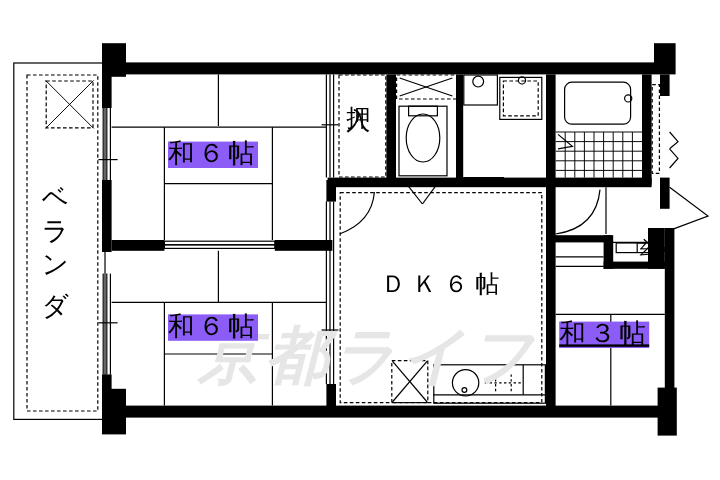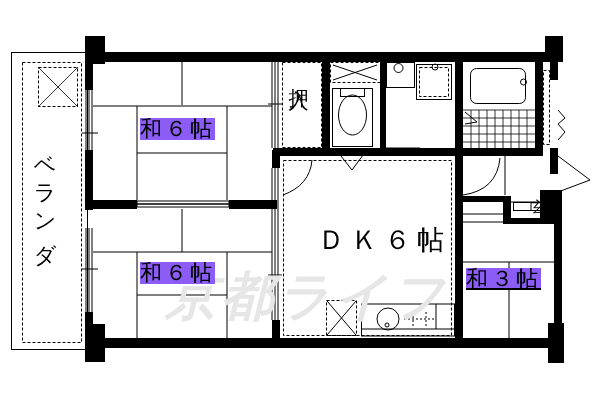--- a/index.html
+++ b/index.html
@@ -1,20 +1,20 @@
 <!DOCTYPE html>
 <html><head>
   <meta charset="utf-8">
   <style>
     html, body { margin: 0; padding: 0; background: #ffffff; }
     body { width: 600px; height: 400px; overflow: hidden; position: relative; }
     .plan { position: absolute; left: 0; top: 0; width: 600px; height: 400px; }
     .lbl { position: absolute; font-family: "DejaVu Sans", sans-serif; color: #000; white-space: nowrap; line-height: 1; background: #8b5cf6; }
     .lbl-room { font-size: 22px; letter-spacing: 3px; }
-    .lbl-dk { font-size: 27px; letter-spacing: 6px; background: transparent; }
+    .lbl-dk { font-size: 20px; letter-spacing: 6px; background: transparent; }
     .lbl-small { font-size: 15px; letter-spacing: 1px; background: transparent; }
     .lbl-vert { font-size: 22px; writing-mode: vertical-rl; letter-spacing: 4px; background: transparent; }
     .lbl-closet { font-size: 20px; writing-mode: vertical-rl; letter-spacing: 2px; background: transparent; }
     .watermark { position: absolute; left: 165px; top: 262px; font-family: "DejaVu Sans", sans-serif; font-weight: bold; font-size: 52px; color: #e6e6e6; letter-spacing: 4px; font-style: italic; pointer-events: none; }
   </style>
 </head>
 <body>
 
 <svg class="plan" viewBox="0 0 600 400" xmlns="http://www.w3.org/2000/svg">
 

